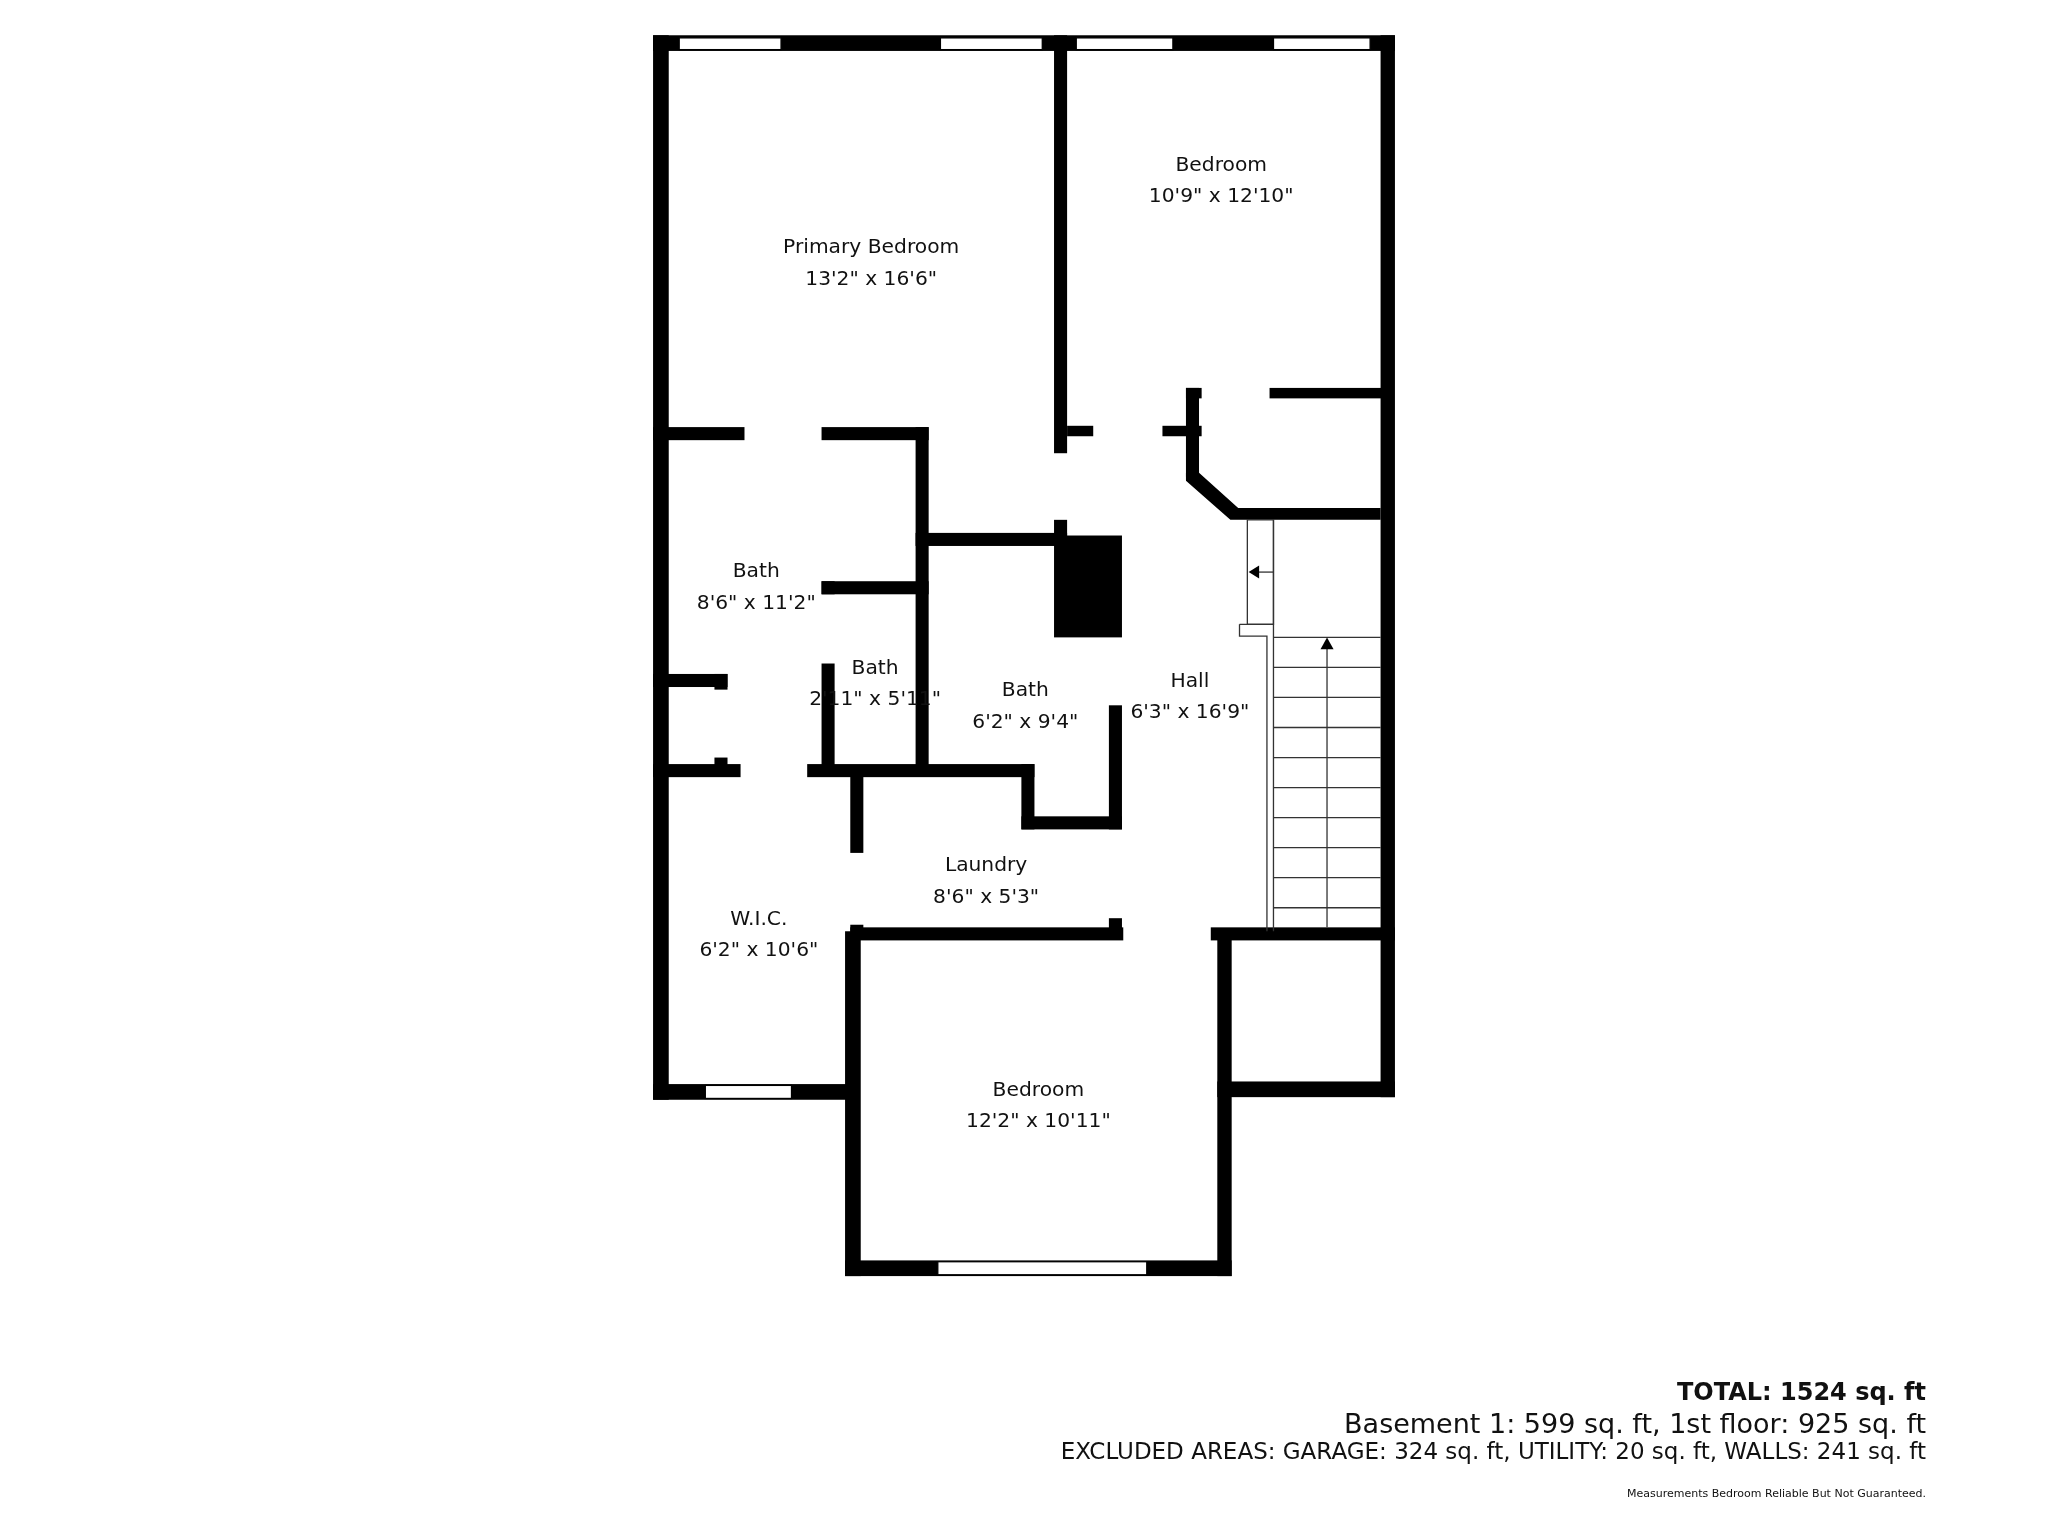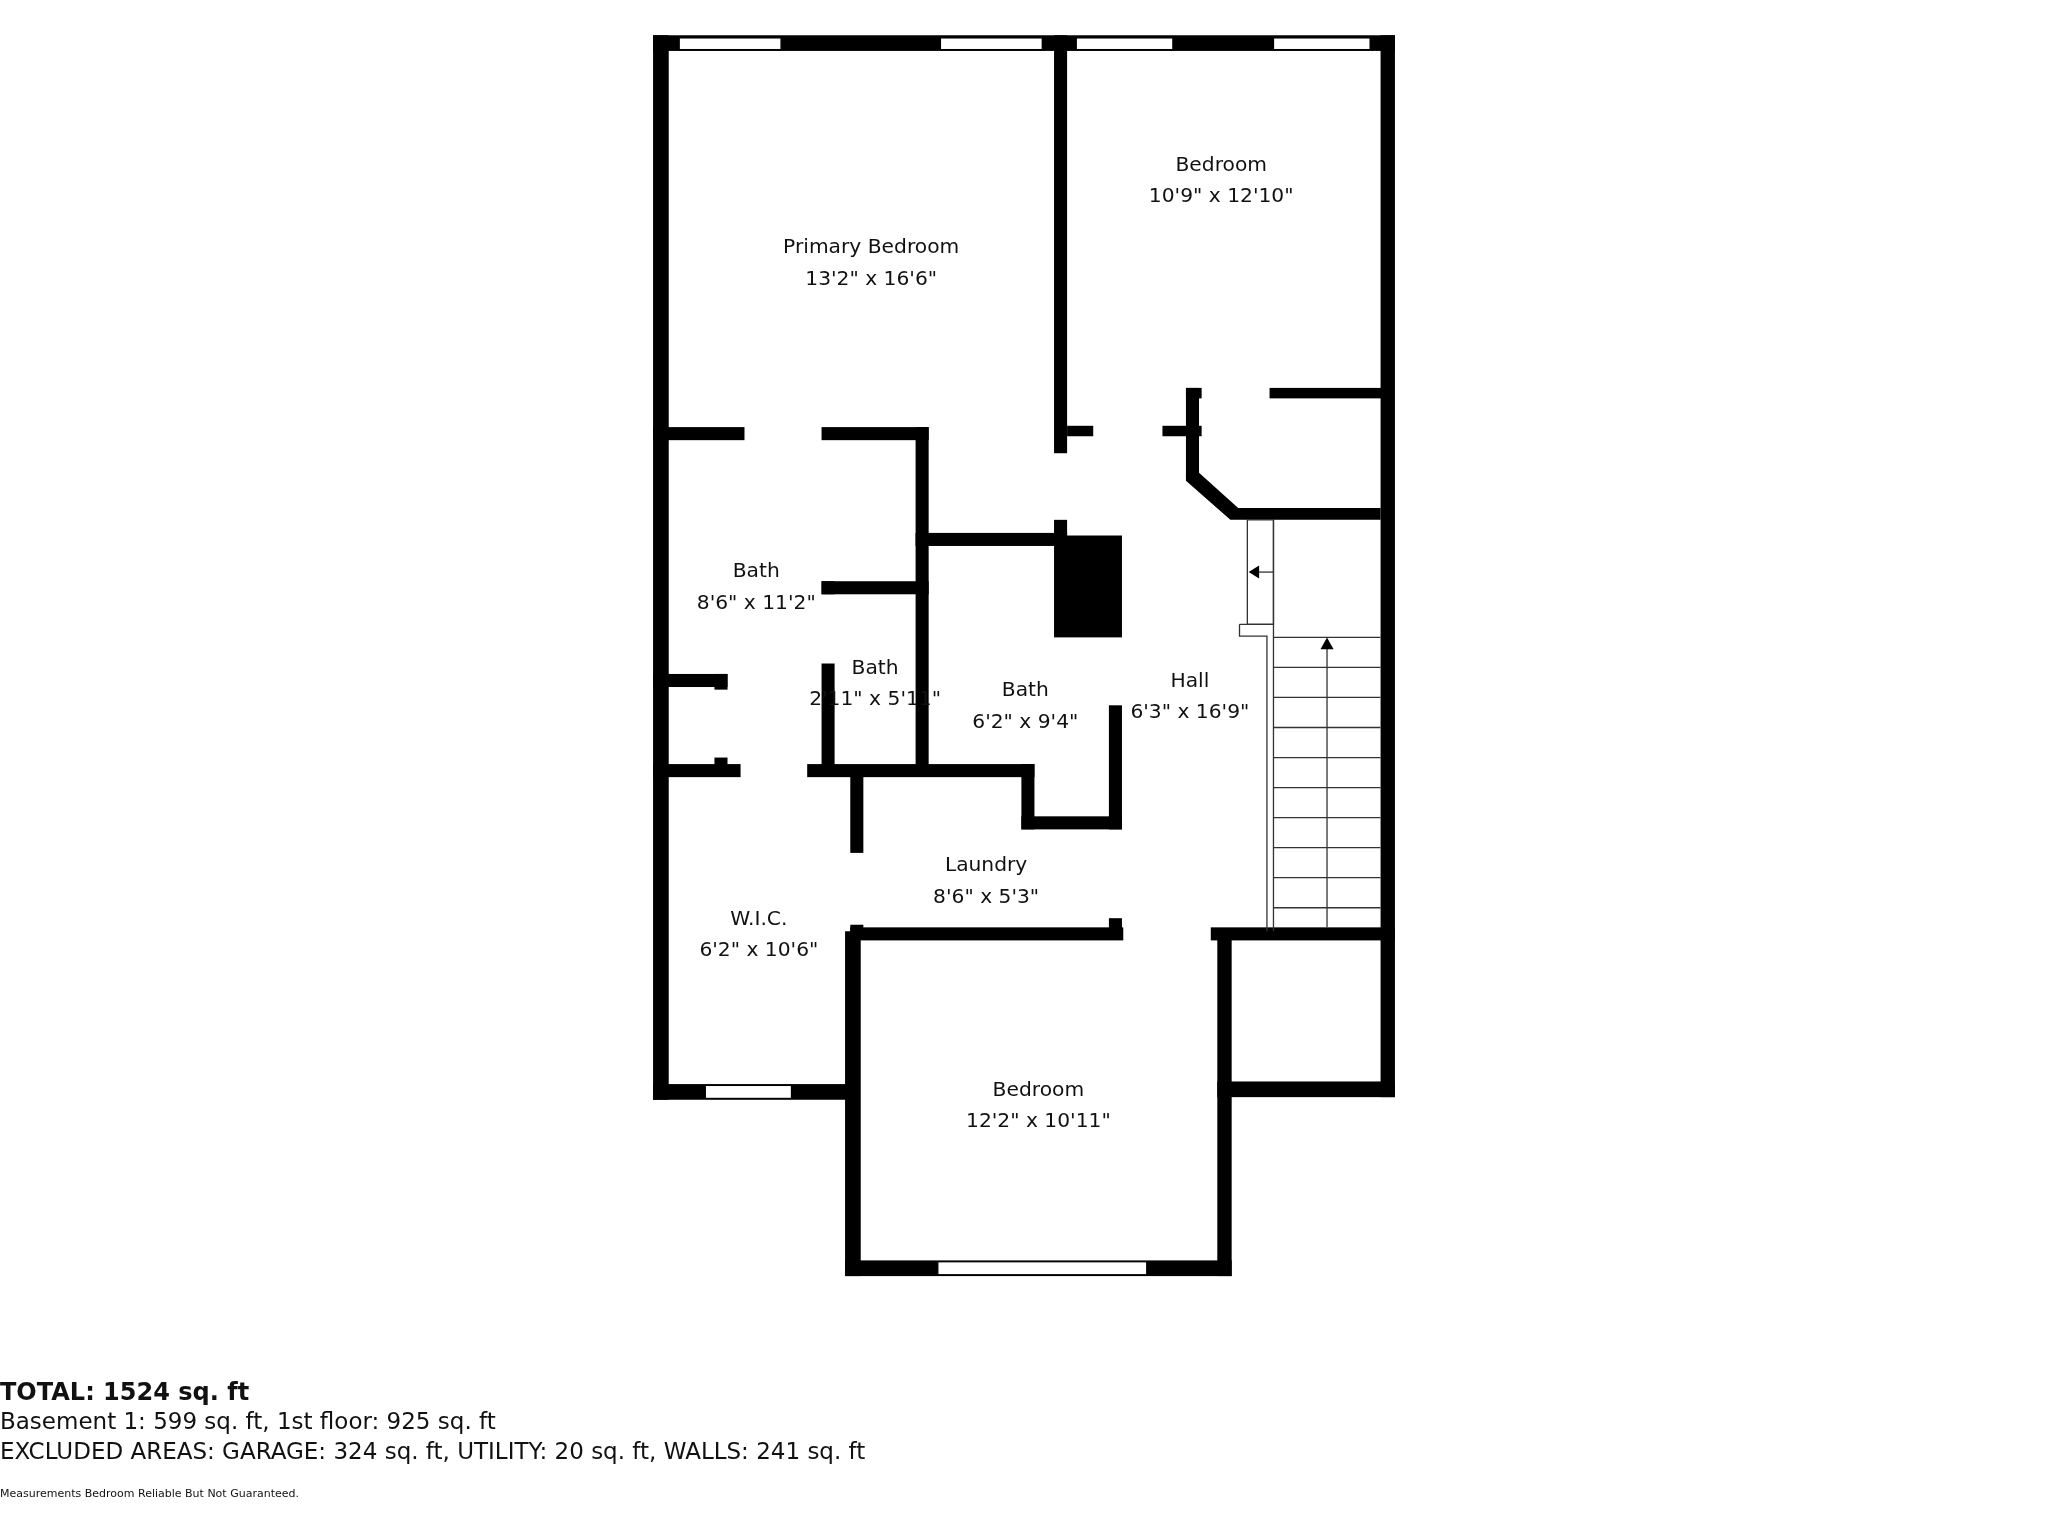--- a/index.html
+++ b/index.html
@@ -1,21 +1,21 @@
 <!DOCTYPE html>
 <html><head>
 <meta charset="utf-8">
 <style>
   html, body { margin:0; padding:0; background:#ffffff; }
   body { width:2048px; height:1536px; position:relative; overflow:hidden; font-family:"DejaVu Sans", sans-serif; }
   #plan { position:absolute; left:0; top:0; width:2048px; height:1536px; }
   .room-label { font-family:"DejaVu Sans", sans-serif; font-size:15.5px; fill:#111; text-anchor:middle; }
-  .footer { position:absolute; left:0; width:1912px; text-align:left; color:#111; font-family:"DejaVu Sans", sans-serif; }
+  .footer { position:absolute; left:14px; width:1912px; text-align:right; color:#111; font-family:"DejaVu Sans", sans-serif; }
   .total { top:1378px; font-size:24px; font-weight:bold; }
-  .floors { top:1408px; font-size:23px; }
+  .floors { top:1408px; font-size:27px; }
   .excluded { top:1438px; font-size:23px; }
   .disclaimer { top:1487px; font-size:11px; }
 </style>
 </head>
 <body>
 
 <svg id="plan" viewBox="0 0 1568 1176" xmlns="http://www.w3.org/2000/svg">
   <g fill="#000">
 
     <rect x="500" y="27" width="568" height="12"></rect>

